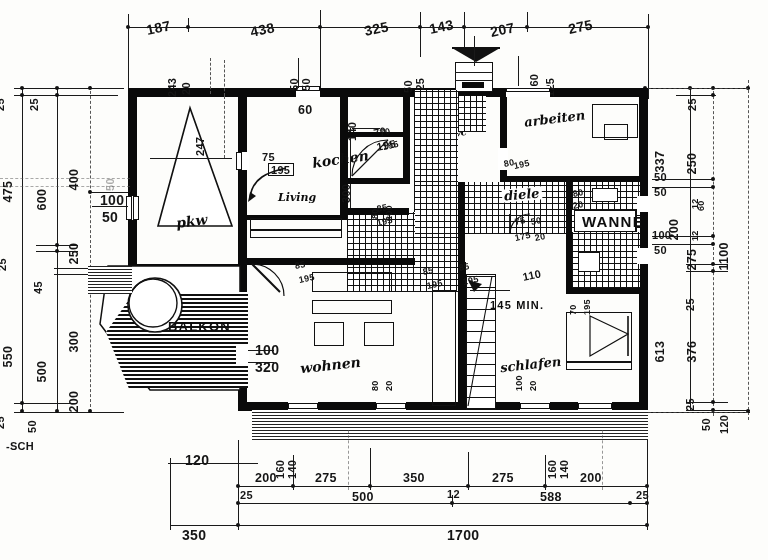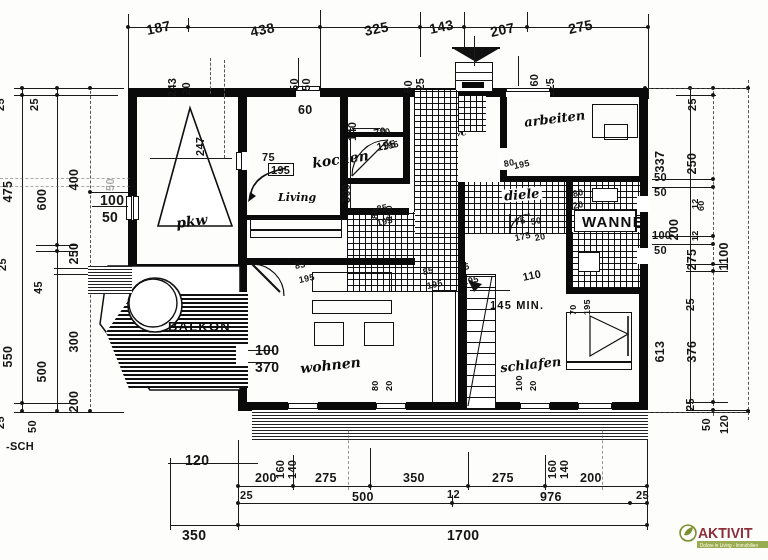--- a/index.html
+++ b/index.html
@@ -234,21 +234,21 @@
 
     <div class="dimtxt lg" style="left:255px;top:472px;">200</div>
     <div class="dimtxt lg" style="left:315px;top:472px;">275</div>
     <div class="dimtxt lg" style="left:403px;top:472px;">350</div>
     <div class="dimtxt lg" style="left:492px;top:472px;">275</div>
     <div class="dimtxt lg" style="left:580px;top:472px;">200</div>
 
     <div class="dimtxt md" style="left:240px;top:490px;">25</div>
     <div class="dimtxt lg" style="left:352px;top:491px;">500</div>
     <div class="dimtxt md" style="left:447px;top:489px;">12</div>
-    <div class="dimtxt lg" style="left:540px;top:491px;">976</div>
+    <div class="dimtxt lg" style="left:540px;top:491px;">588</div>
     <div class="dimtxt md" style="left:636px;top:490px;">25</div>
 
     <div class="dimtxt xl" style="left:447px;top:528px;">1700</div>
 
     <div class="dimtxt xl" style="left:185px;top:453px;">120</div>
     <div class="dimtxt xl" style="left:182px;top:528px;">350</div>
 
     <div class="dimtxt md rot90" style="left:286px;top:468px;">160</div>
     <div class="dimtxt md rot90" style="left:298px;top:468px;">140</div>
     <div class="dimtxt md rot90" style="left:558px;top:468px;">160</div>
@@ -316,21 +316,21 @@
     <svg style="position:absolute;left:124px;top:276px;width:62px;height:58px;">
       <circle cx="31" cy="29" r="27" fill="#fff" stroke="#111" stroke-width="1.6"></circle>
       <circle cx="29" cy="27" r="24" fill="none" stroke="#111" stroke-width="1.4"></circle>
     </svg>
     <div class="room caps" style="left:168px;top:320px;font-size:13px;font-weight:700;">BALKON</div>
 
     <div class="whitebox" style="left:236px;top:344px;width:13px;height:20px;"></div>
     <div class="hline" style="left:248px;top:350px;width:26px;"></div>
     <div class="hline" style="left:248px;top:362px;width:26px;"></div>
     <div class="dimtxt xl" style="left:255px;top:343px;">100</div>
-    <div class="dimtxt xl" style="left:255px;top:360px;">370</div>
+    <div class="dimtxt xl" style="left:255px;top:360px;">320</div>
 
     <div class="stripes-fine" style="left:88px;top:266px;width:44px;height:28px;"></div>
   </div>
 
   <div>
     <div class="wall" style="left:247px;top:215px;width:100px;height:5px;"></div>
     <div class="wall" style="left:340px;top:90px;width:8px;height:128px;"></div>
     <div class="room" style="left:312px;top:152px;font-size:14px;transform:rotate(-8deg);">kochen</div>
 
     <div class="whitebox" style="left:296px;top:86px;width:24px;height:11px;"></div>
@@ -506,29 +506,20 @@
     <div class="whitebox" style="left:578px;top:400px;width:34px;height:13px;"></div>
     <div class="thin" style="left:578px;top:403px;width:34px;height:6px;"></div>
     <div class="dimtxt sm rotm15" style="left:460px;top:264px;">85</div>
     <div class="dimtxt sm rotm15" style="left:464px;top:278px;">195</div>
   </div>
 
   <div style="position:absolute;left:252px;top:410px;width:396px;height:30px;">
     <div class="stripes-fine" style="left:0;top:0;width:396px;height:30px;"></div>
   </div>
 
-  <div class="logo" style="left:678px;top:522px;width:90px;height:30px;">
-    <svg width="90" height="30">
-      <circle cx="10" cy="11" r="8" fill="none" stroke="#7a8f2e" stroke-width="1.6"></circle>
-      <path d="M6,13 C8,6 14,5 15,5 C14,12 10,14 6,13 Z" fill="#7a8f2e"></path>
-      <text x="20" y="16" font-family="Liberation Sans, sans-serif" font-size="14" font-weight="700" fill="#8e2f3c">AKTIVIT</text>
-      <rect x="19" y="19" width="71" height="7" fill="#9aac52"></rect>
-      <text x="22" y="25" font-family="Liberation Sans, sans-serif" font-size="4.6" fill="#fff8e8">Dolore in Living - Immobilien</text>
-    </svg>
-  </div>
 
   <div>
     <div class="dashh" style="left:0;top:178px;width:130px;opacity:.5;"></div>
     <div class="dashh" style="left:0;top:186px;width:130px;opacity:.5;"></div>
     <div class="dashv" style="left:348px;top:430px;height:60px;opacity:.6;"></div>
     <div class="dashv" style="left:602px;top:430px;height:60px;opacity:.6;"></div>
     <div class="dashh" style="left:648px;top:88px;width:100px;opacity:.6;"></div>
     <div class="dashh" style="left:648px;top:412px;width:100px;opacity:.6;"></div>
   </div>
 

